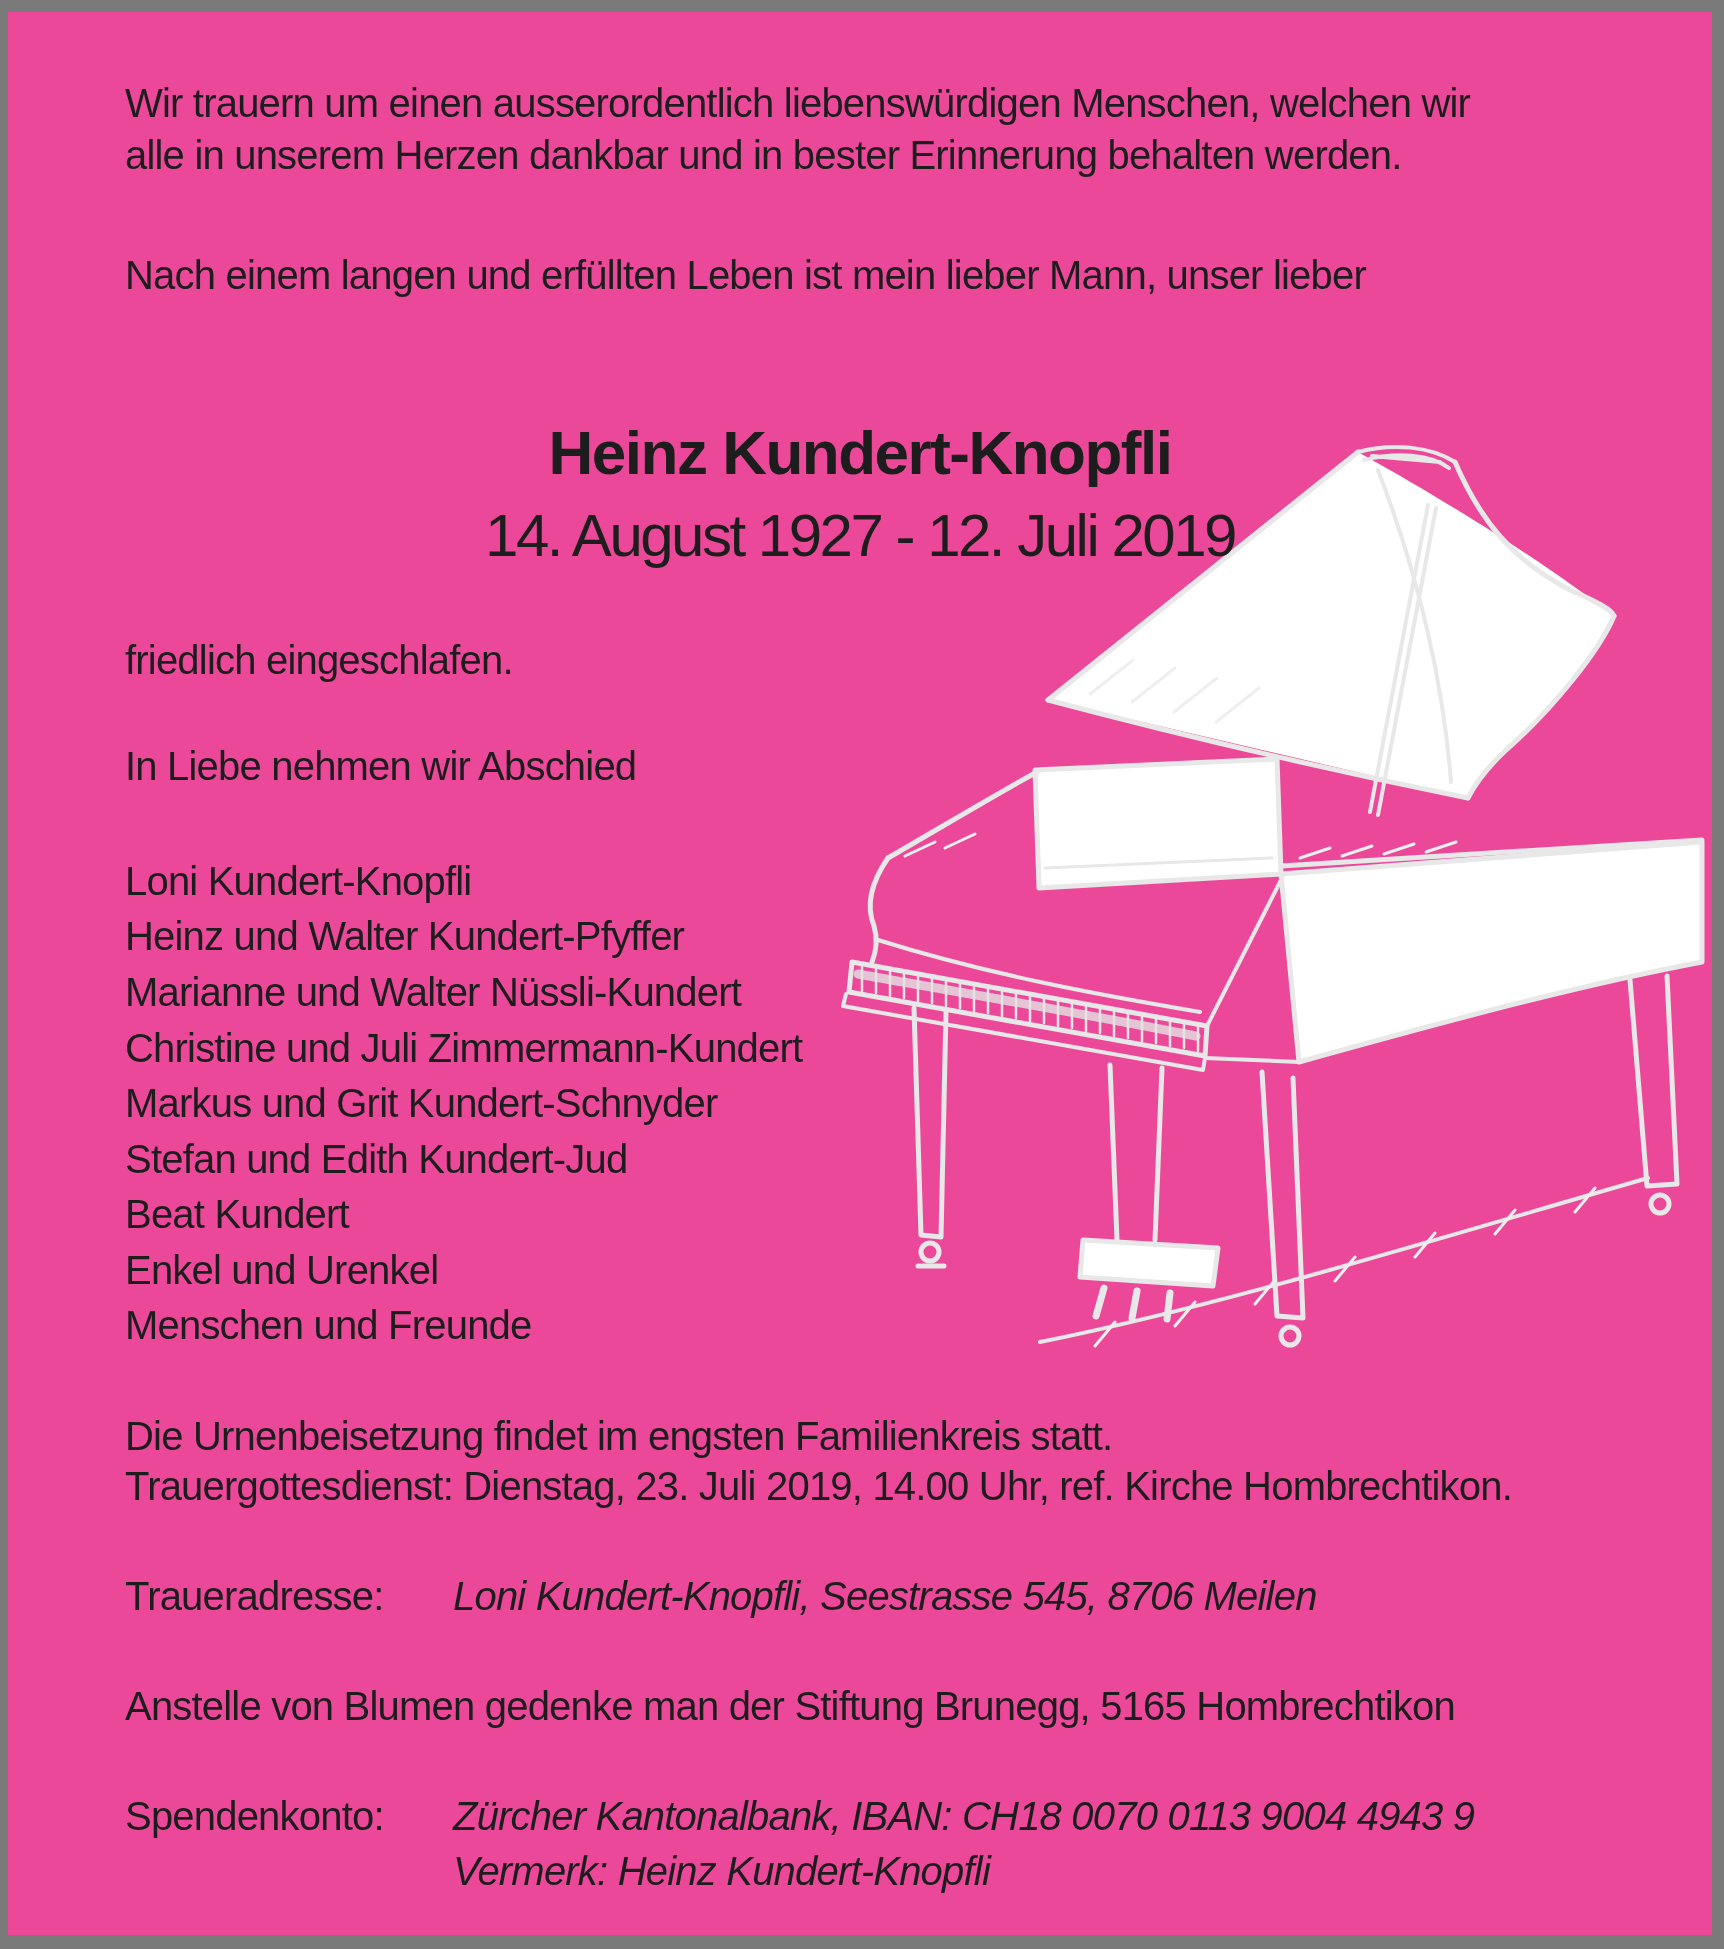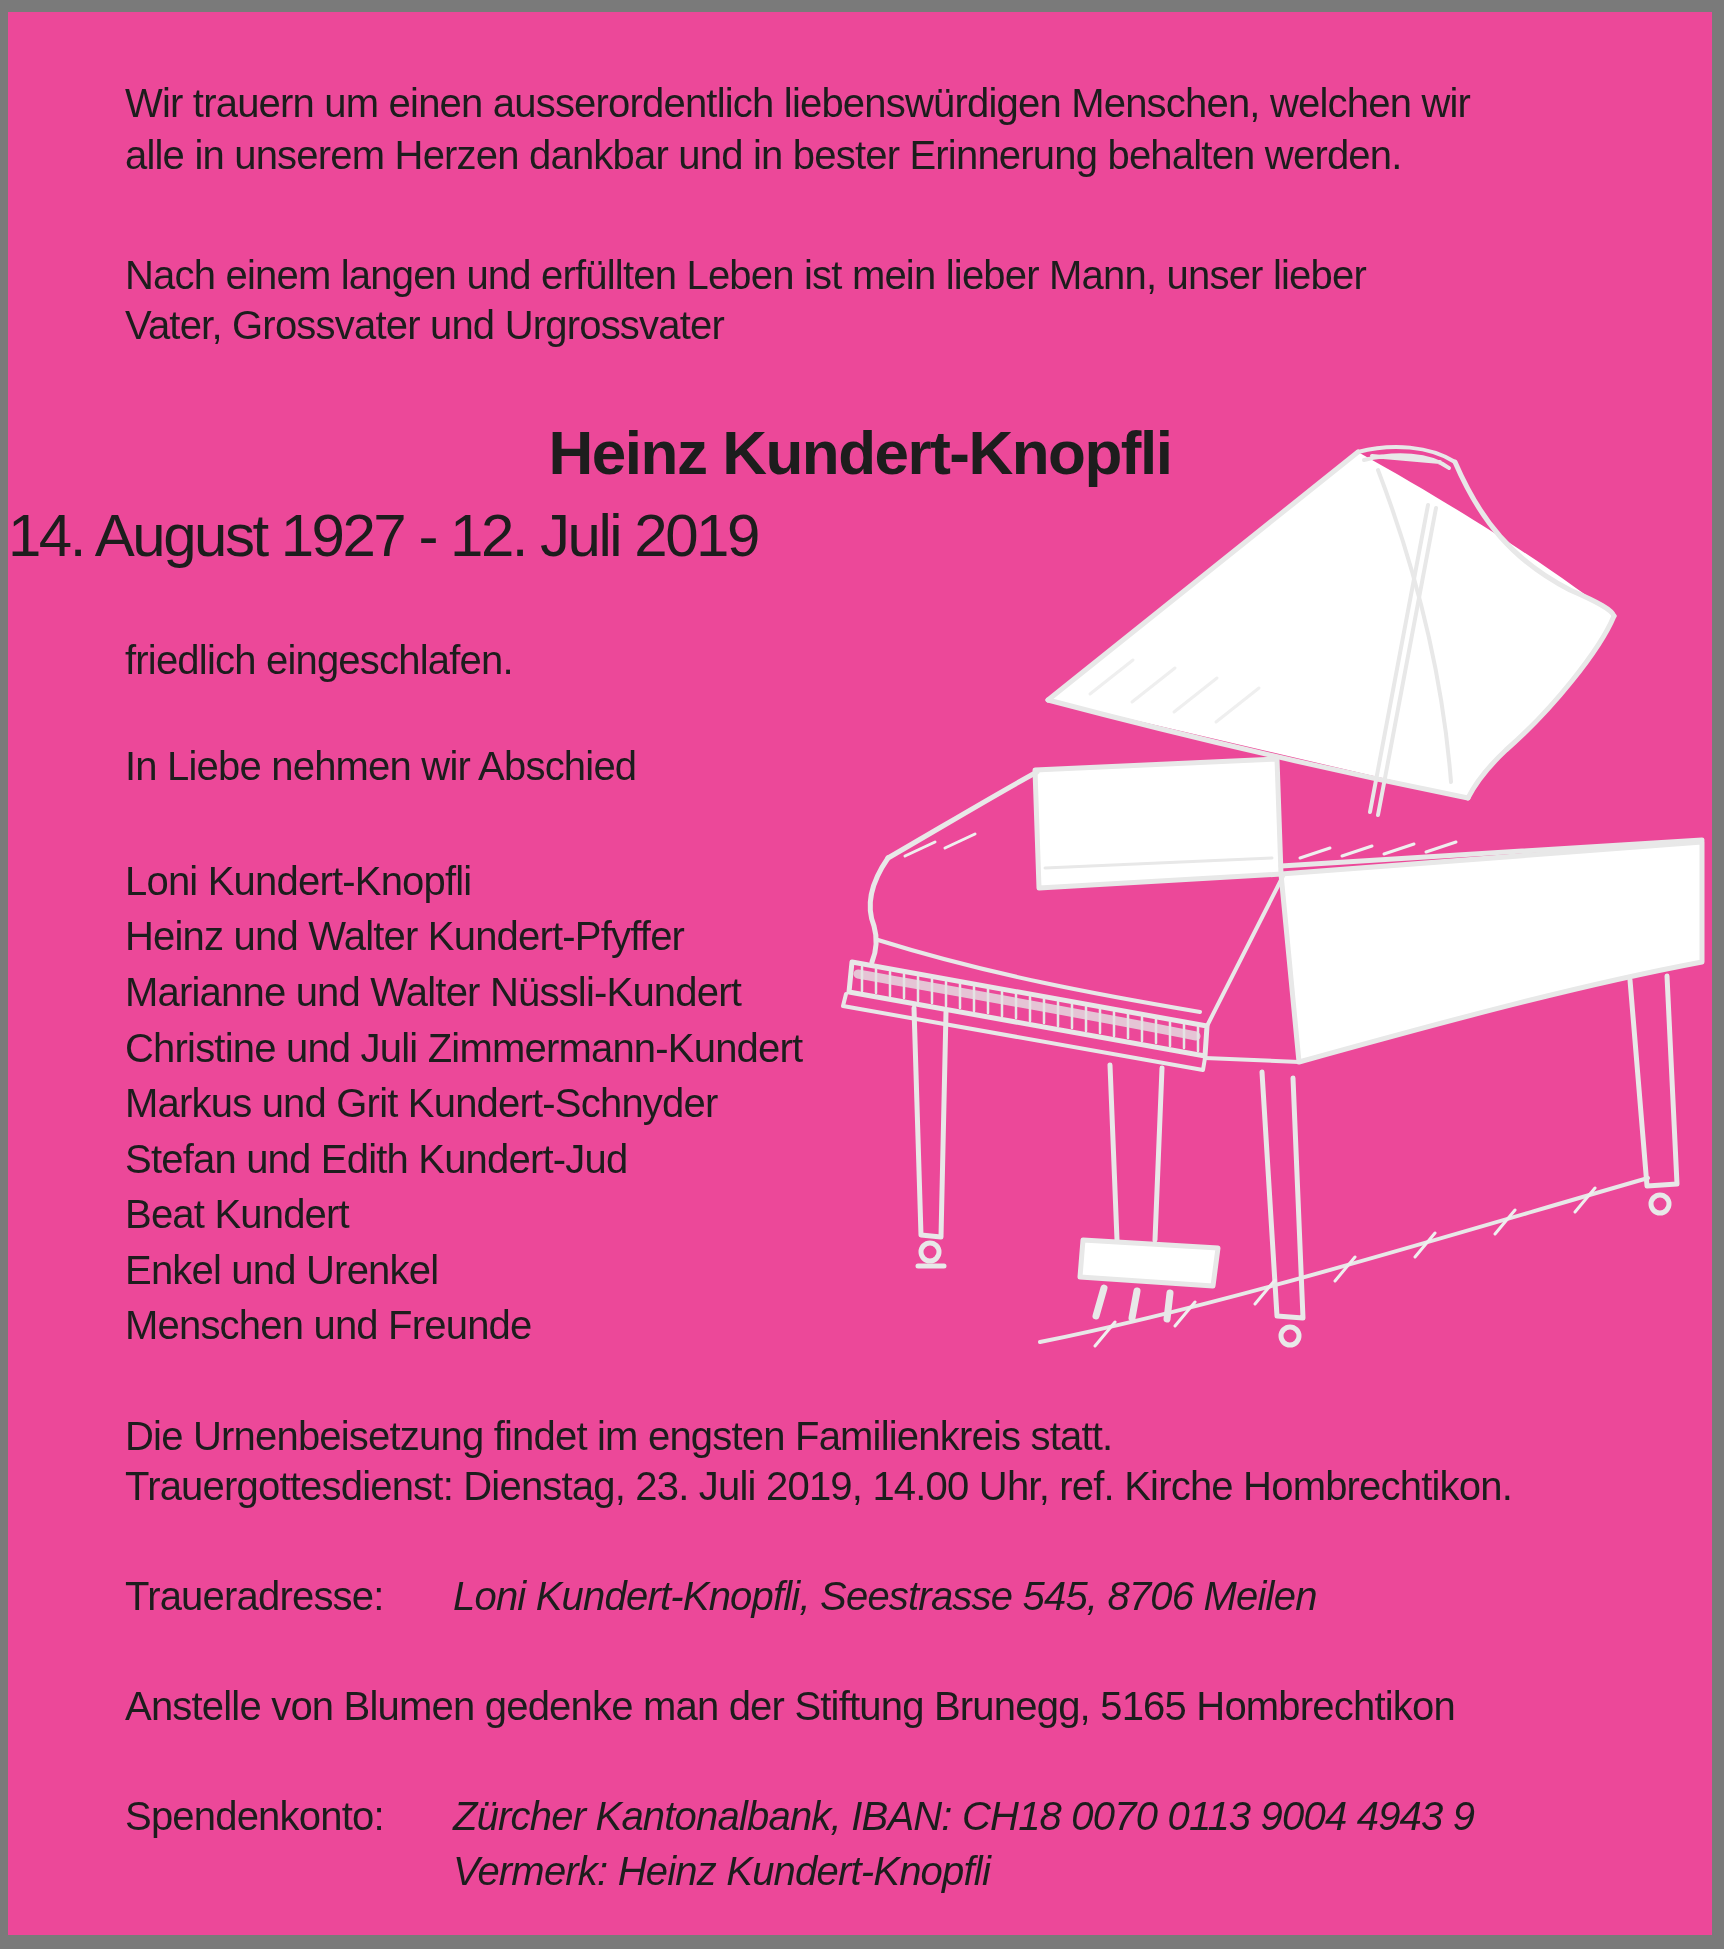--- a/index.html
+++ b/index.html
@@ -20,21 +20,21 @@
     font-size:40px;line-height:1;letter-spacing:-0.8px;
     color:#1d1d1d;white-space:nowrap;
     font-weight:400;
   }
   .tabval{left:445px;font-style:italic;}
   .title-line{
     left:0;width:100%;text-align:center;
     font-weight:bold;font-size:62px;letter-spacing:-1.5px;
   }
   .dates-line{
-    left:0;width:100%;
+    left:0;width:100%;text-align:center;
     font-size:60px;letter-spacing:-2.5px;
   }
 </style>
 </head>
 <body>
 
 <div class="page">
 
   <svg class="piano" viewBox="0 0 1724 1949" fill="none" xmlns="http://www.w3.org/2000/svg">
     <g stroke="#e8e8e8" stroke-width="5" fill="none" stroke-linecap="round" stroke-linejoin="round">
@@ -89,21 +89,20 @@
 
       <path d="M1040,1342 C1220,1306 1440,1238 1648,1178" stroke-width="4"></path>
       <path d="M1115,1322 l-20,24 M1195,1302 l-20,24 M1275,1280 l-20,24 M1355,1257 l-20,24 M1435,1233 l-20,24 M1515,1210 l-20,24 M1595,1188 l-20,24" stroke-width="3" stroke="#efefef"></path>
     </g>
   </svg>
 
   <div class="line" style="top:71px">Wir trauern um einen ausserordentlich liebenswürdigen Menschen, welchen wir</div>
   <div class="line" style="top:123px">alle in unserem Herzen dankbar und in bester Erinnerung behalten werden.</div>
 
   <div class="line" style="top:243px">Nach einem langen und erfüllten Leben ist mein lieber Mann, unser lieber</div>
-  <div class="line" style="top:293px">Vater, Grossvater und Urgrossvater</div>
 
   <div class="line title-line" style="top:410px">Heinz Kundert-Knopfli</div>
   <div class="line dates-line" style="top:494px">14. August 1927 - 12. Juli 2019</div>
 
   <div class="line" style="top:628px">friedlich eingeschlafen.</div>
   <div class="line" style="top:734px">In Liebe nehmen wir Abschied</div>
 
   <div class="line" style="top:849px">Loni Kundert-Knopfli</div>
   <div class="line" style="top:904px">Heinz und Walter Kundert-Pfyffer</div>
   <div class="line" style="top:960px">Marianne und Walter Nüssli-Kundert</div>

